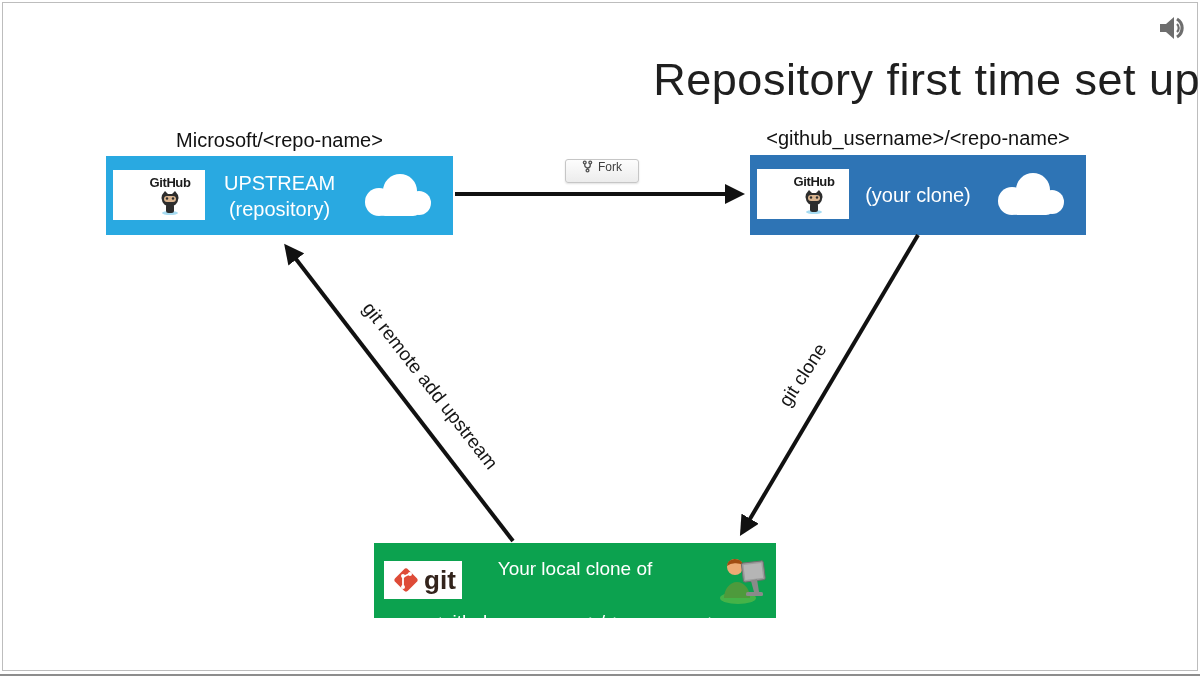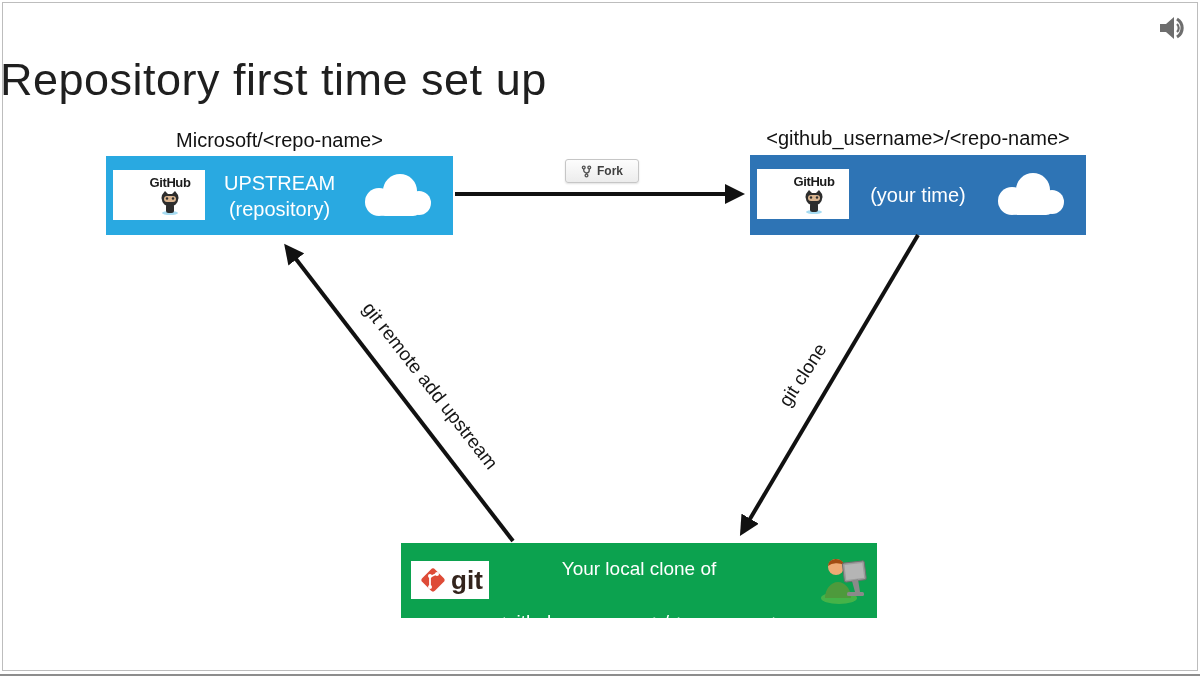--- a/index.html
+++ b/index.html
@@ -3,21 +3,21 @@
 <meta charset="utf-8">
 <style>
   html,body{margin:0;padding:0;}
   body{
     width:1200px;height:676px;position:relative;overflow:hidden;background:#ffffff;
     font-family:"Liberation Sans",sans-serif;
   }
   .frame{position:absolute;left:2px;top:2px;right:2px;bottom:5px;border:1px solid #bdbdbd;pointer-events:none;}
   .bottom-line{position:absolute;left:0;right:0;bottom:0;height:2px;background:#8d8d8d;}
   .title{
-    position:absolute;top:24px;left:0;width:100%;text-align:left;
+    position:absolute;top:24px;left:0;width:100%;text-align:right;
     font-size:45px;font-weight:300;letter-spacing:.5px;color:#1f1f1f;
   }
   .audio{position:absolute;top:15px;right:13px;width:30px;height:26px;cursor:pointer;}
 
   .node-label{
     position:absolute;text-align:center;font-size:20px;font-weight:500;color:#121212;
   }
   .node{
     position:absolute;color:#fff;
   }
@@ -40,22 +40,22 @@
     display:flex;align-items:center;justify-content:center;z-index:3;
   }
   .git-word{font-size:26px;font-weight:700;color:#33241c;line-height:26px;margin-left:2px;}
   .person{position:absolute;right:6px;top:6px;z-index:3;}
 
   .arrows{position:absolute;left:0;top:0;pointer-events:none;z-index:4;}
 
   .fork-btn{
     position:absolute;left:565px;top:159px;width:74px;height:24px;box-sizing:border-box;
     background:linear-gradient(#fdfdfd,#ececec);border:1px solid #c6c6c6;border-radius:3px;
-    box-shadow:0 1px 2px rgba(0,0,0,.12);display:flex;align-items:center;justify-content:center;gap:5px;
-    font-size:12px;font-weight:700;color:#3f3f3f;cursor:pointer;z-index:5;
+    box-shadow:0 1px 2px rgba(0,0,0,.12);display:flex;align-items:flex-start;justify-content:center;gap:5px;
+    font-size:12px;font-weight:400;color:#3f3f3f;cursor:pointer;z-index:5;
   }
 
   .edge-label{
     position:absolute;font-size:19px;color:#161616;text-align:center;z-index:5;white-space:nowrap;
   }
   .edge-label.remote{left:310px;top:375px;width:240px;transform:rotate(52deg);}
   .edge-label.clone{left:748px;top:364px;width:110px;transform:rotate(-57deg);}
 </style>
 </head>
 <body>
@@ -105,31 +105,31 @@
     <svg width="28" height="26" viewBox="0 0 28 26">
       <ellipse cx="14" cy="24" rx="8" ry="2" fill="#a8dcf2"></ellipse>
       <path d="M6 6 L9 2 L12 5 h4 L19 2 L22 6 q1 3 0 5 a8 6.5 0 0 1 -16 0 q-1 -2 0 -5 z" fill="#2d2d2d"></path>
       <rect x="8" y="7" width="12" height="6" rx="3" fill="#d9b48f"></rect>
       <circle cx="11" cy="9.5" r="1.2" fill="#2d2d2d"></circle>
       <circle cx="17" cy="9.5" r="1.2" fill="#2d2d2d"></circle>
       <rect x="10" y="15" width="8" height="9" rx="2.5" fill="#2d2d2d"></rect>
     </svg>
   </div>
   <div class="node-text">
-    <div class="l2">(your time)</div>
+    <div class="l2">(your clone)</div>
   </div>
   <svg class="cloud" width="88" height="56" viewBox="0 0 88 56">
     <circle cx="26" cy="35" r="14" fill="#fff"></circle>
     <circle cx="47" cy="24" r="17" fill="#fff"></circle>
     <circle cx="66" cy="36" r="12" fill="#fff"></circle>
     <rect x="24" y="32" width="44" height="17" rx="8" fill="#fff"></rect>
   </svg>
 </div>
 
-<div class="node local" style="left: 401px; top: 543px; width: 476px; height: 75px; background-color: rgb(12, 162, 79);">
+<div class="node local" style="left: 374px; top: 543px; width: 402px; height: 75px; background-color: rgb(12, 162, 79);">
   <div class="git-card">
     <svg width="32" height="32" viewBox="0 0 32 32">
       <rect x="7" y="7" width="18" height="18" rx="3" transform="rotate(45 16 16)" fill="#DE4B37" style="fill: rgb(222, 75, 55);"></rect>
       <g stroke="#fff" stroke-width="1.8" fill="none">
         <line x1="13" y1="23" x2="13" y2="12"></line>
         <line x1="13" y1="13" x2="19" y2="10"></line>
       </g>
       <circle cx="13" cy="23" r="2" fill="#fff"></circle>
       <circle cx="13" cy="12" r="2" fill="#fff"></circle>
       <circle cx="20" cy="10" r="2" fill="#fff"></circle>

